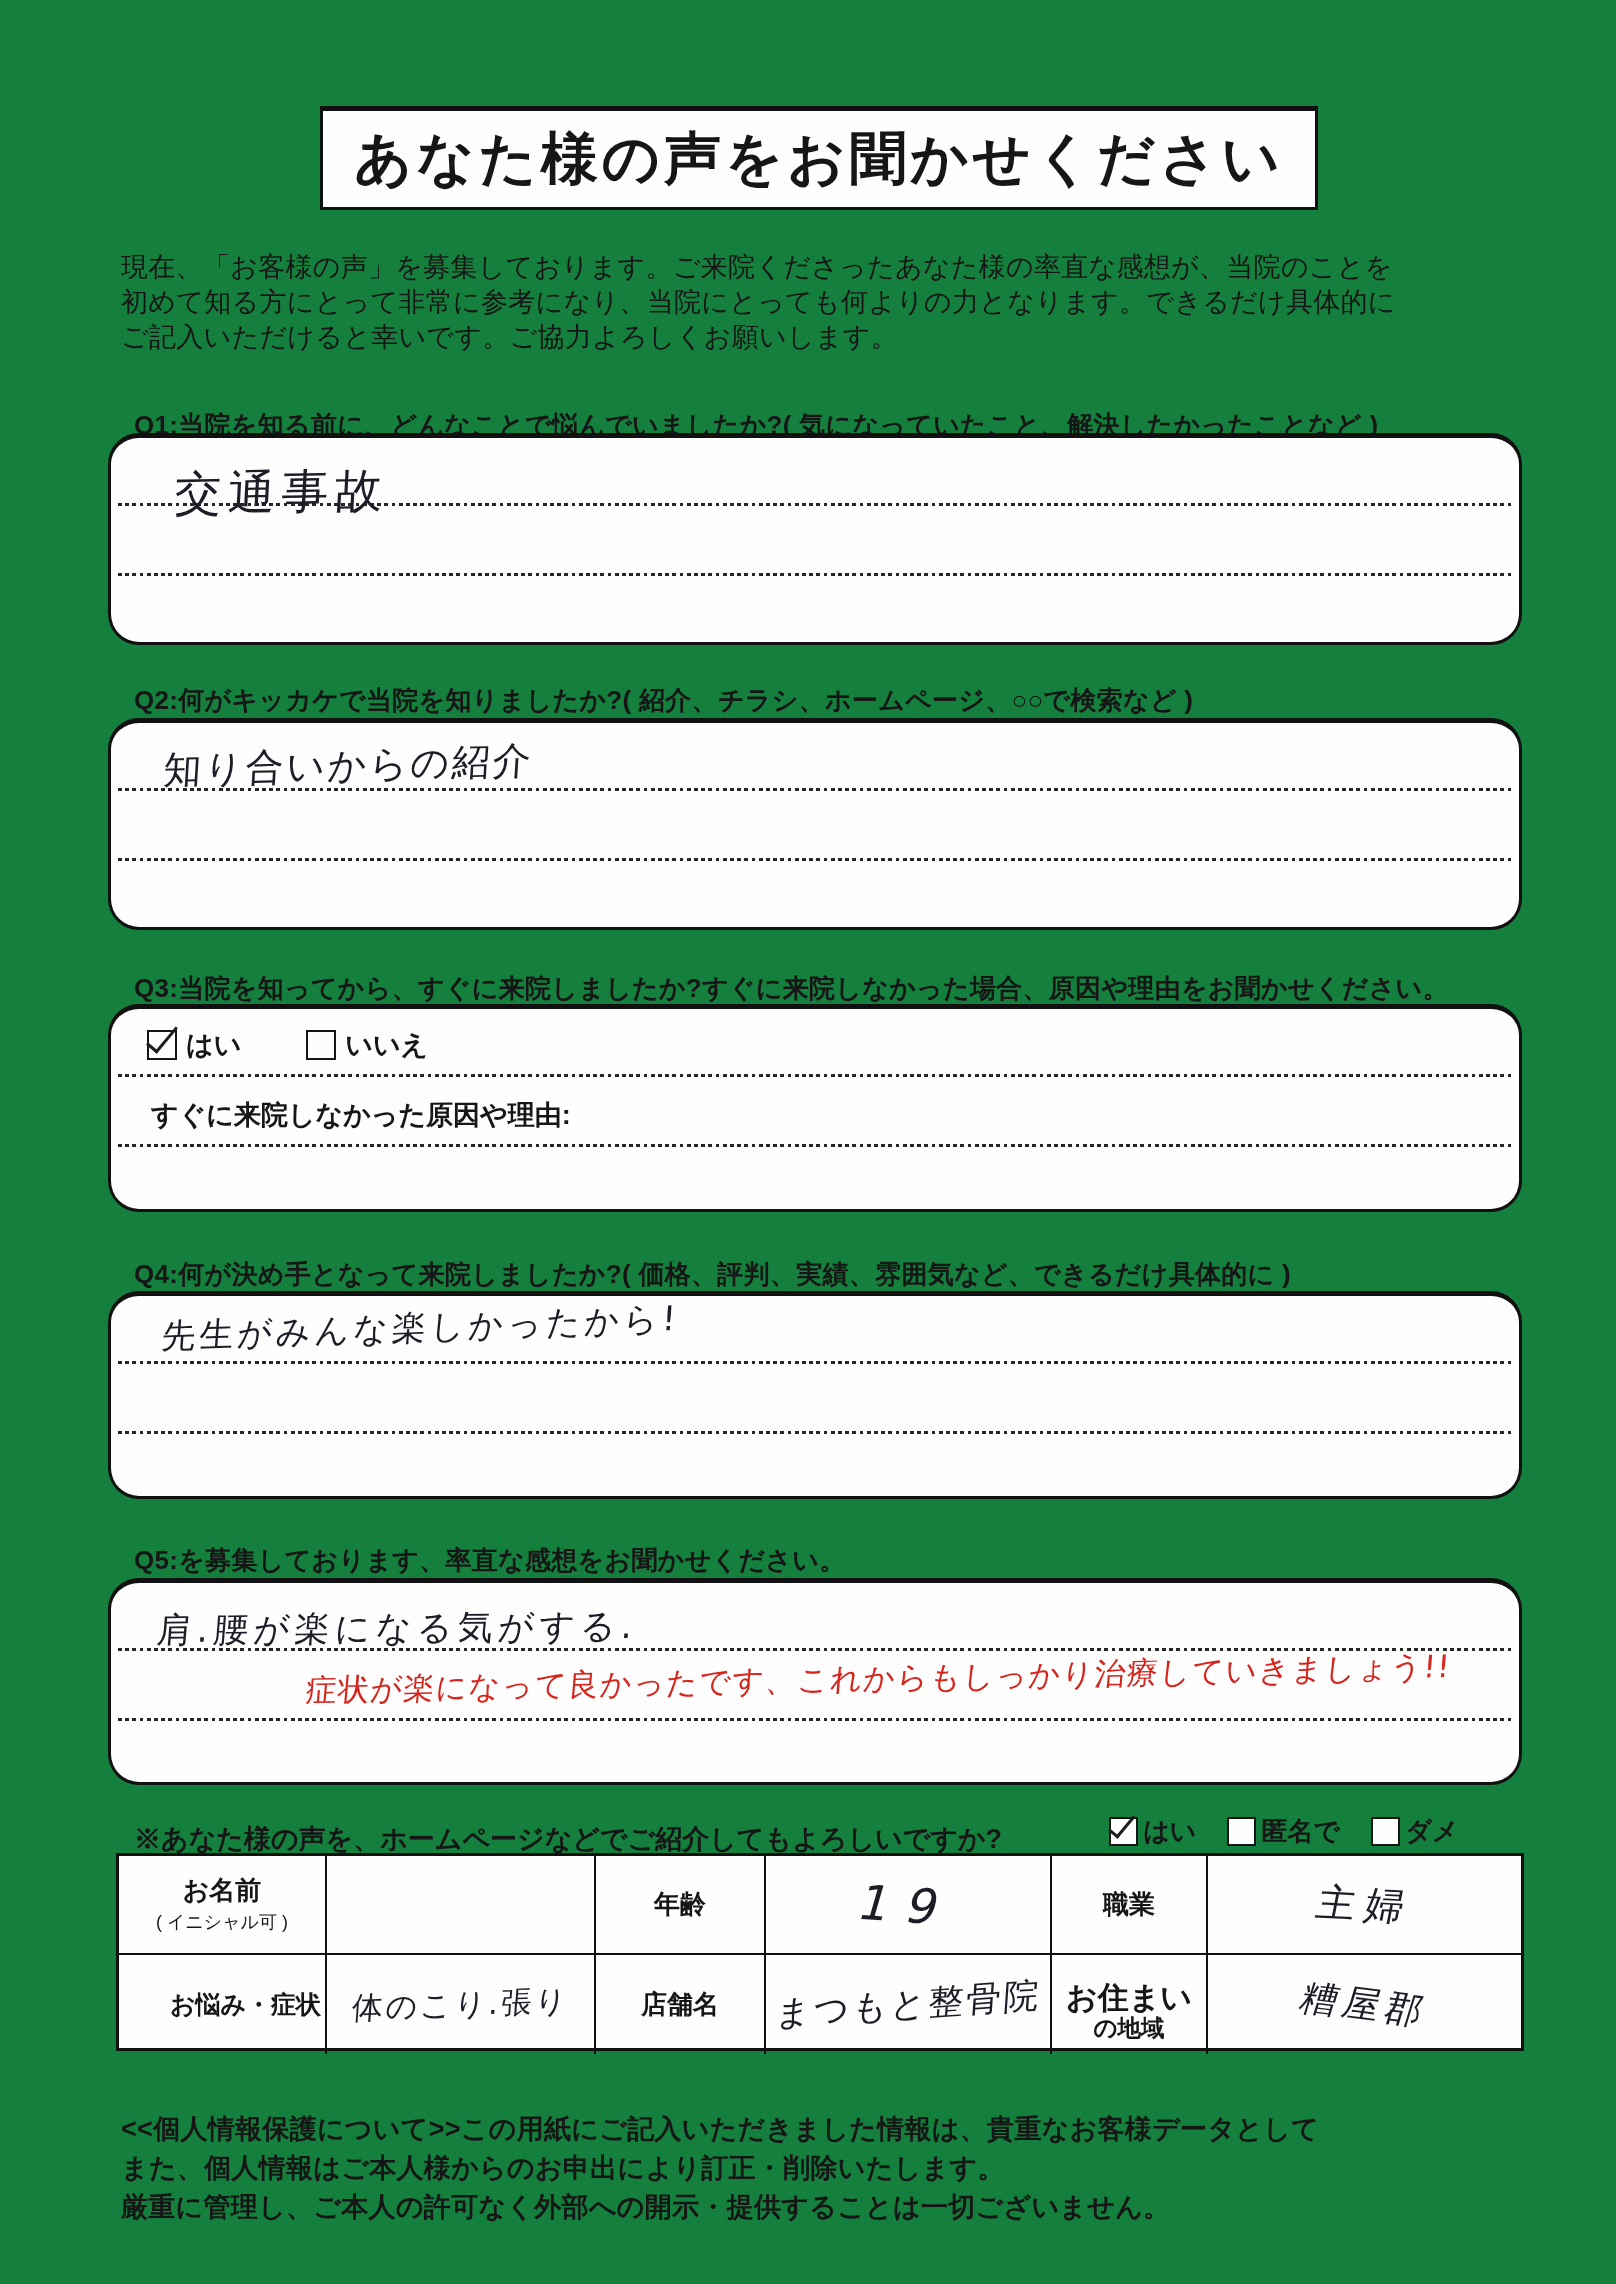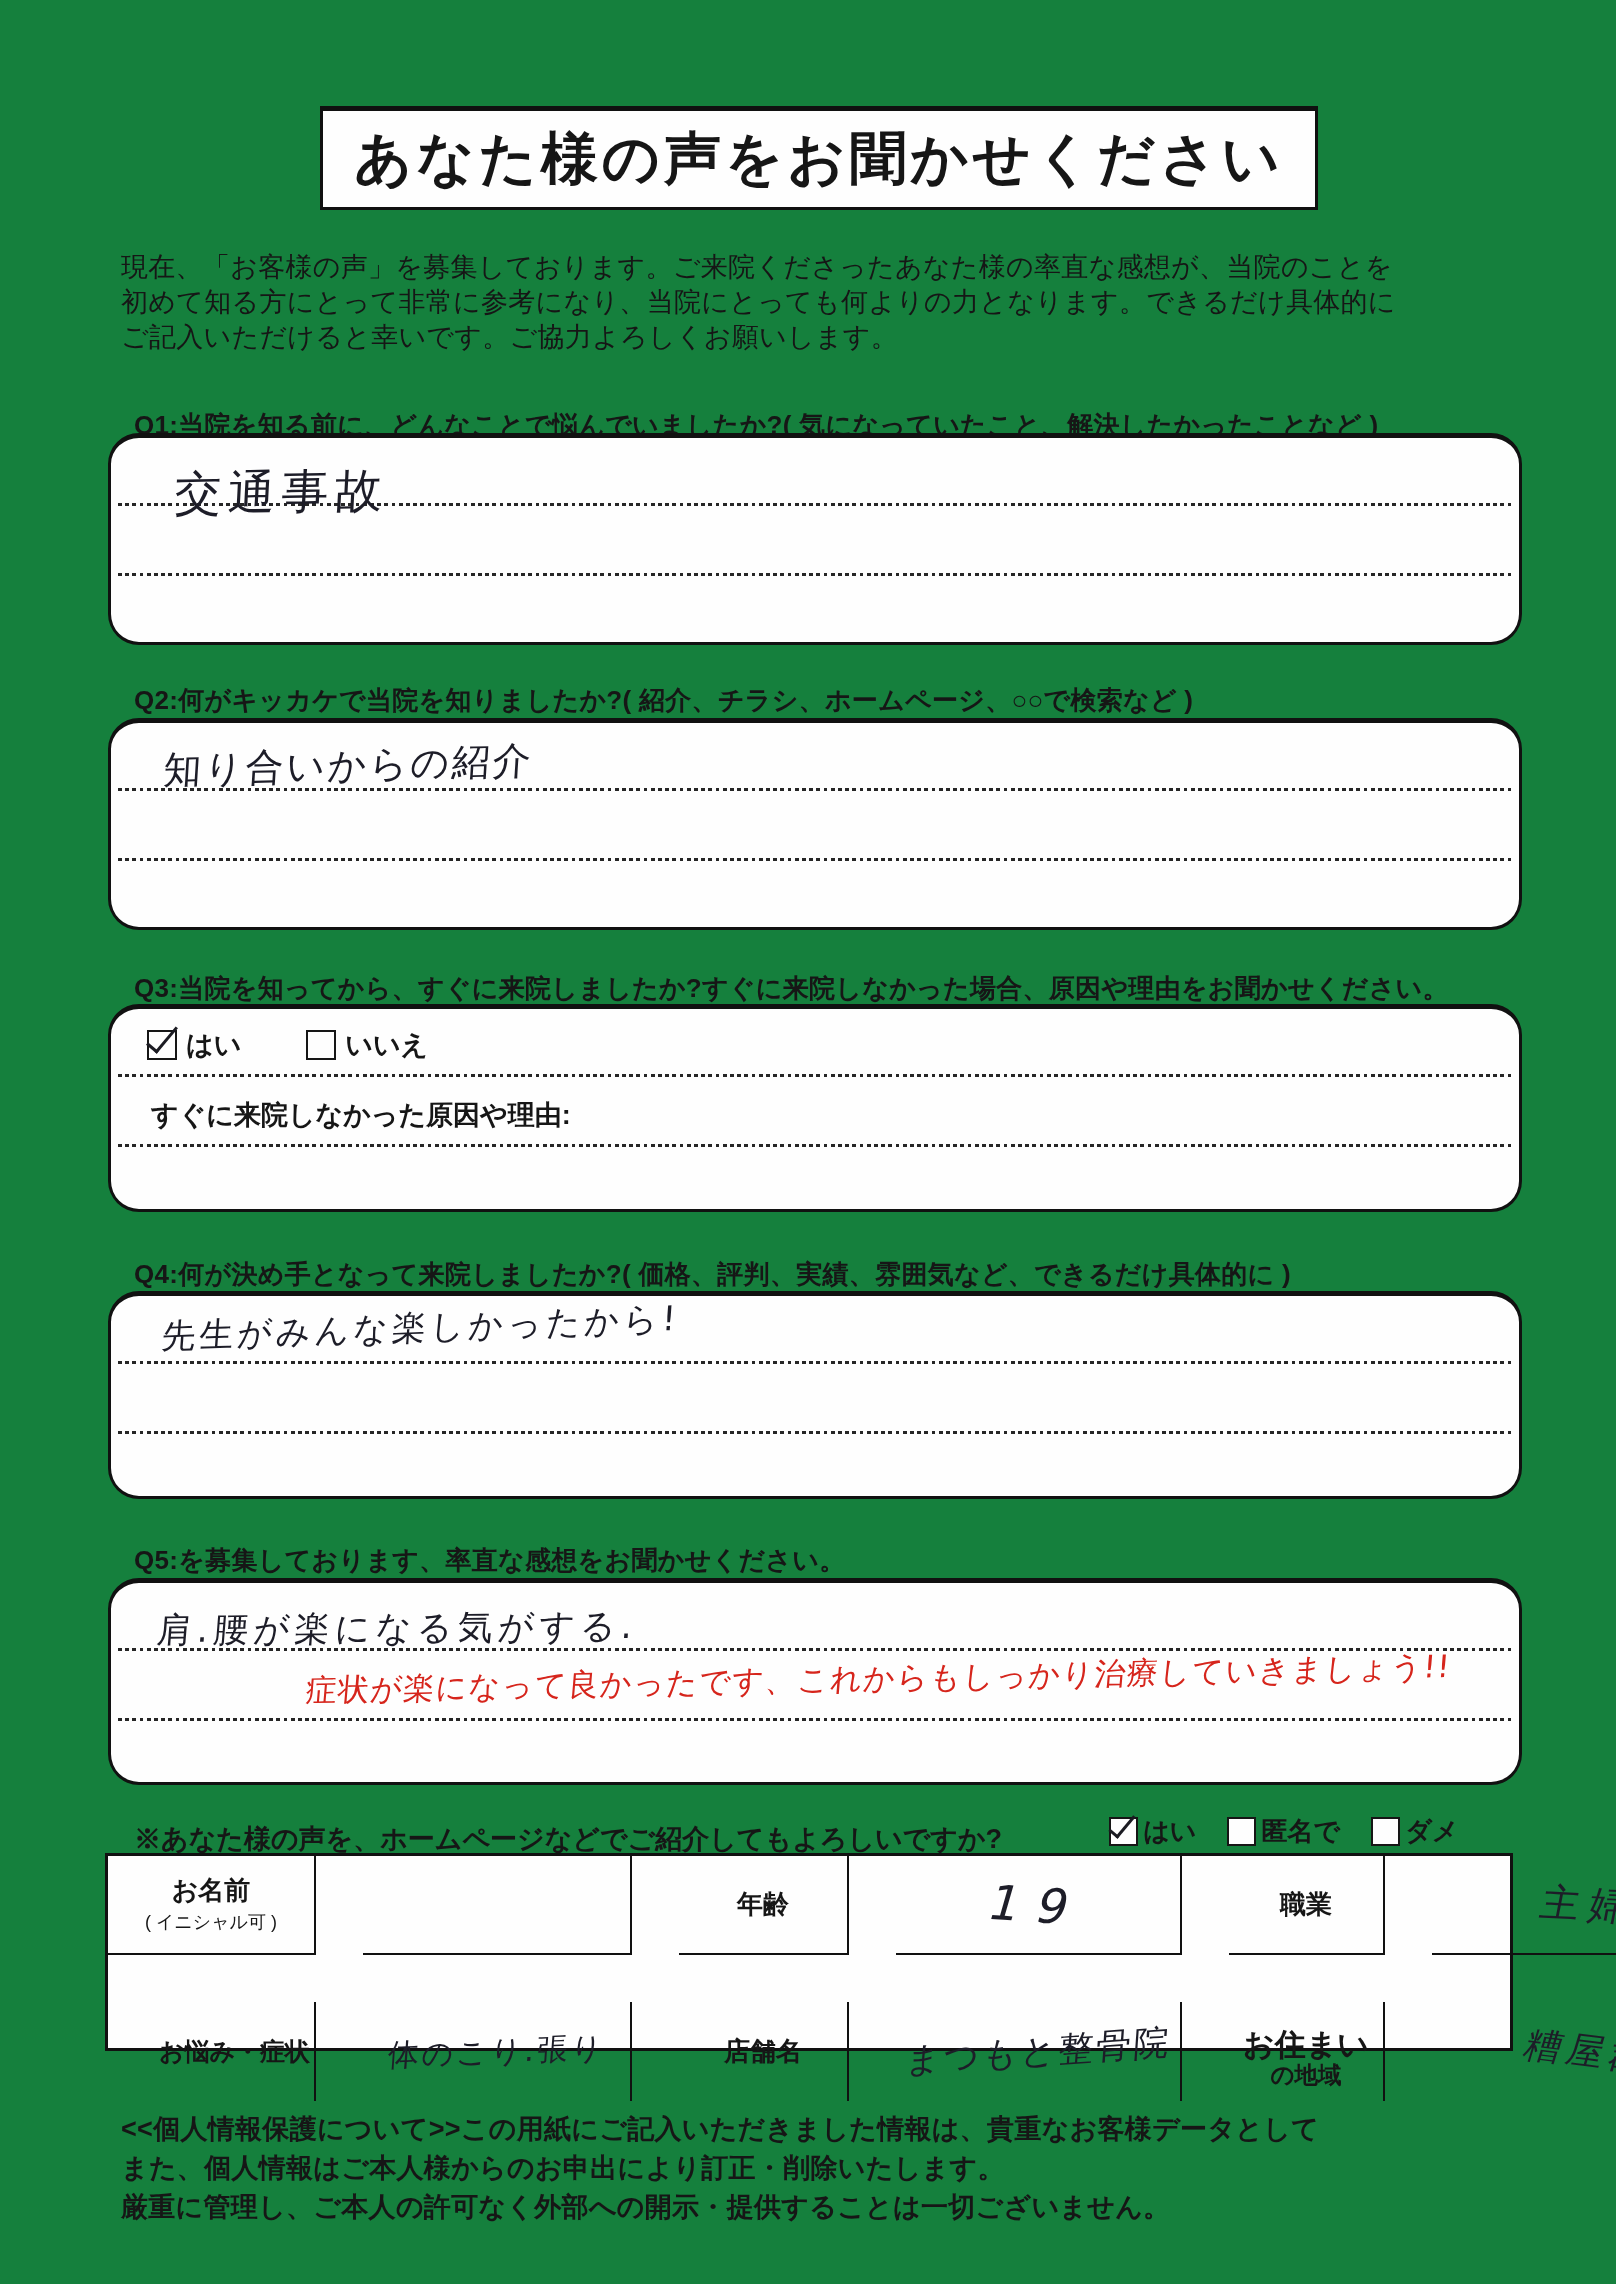--- a/index.html
+++ b/index.html
@@ -79,27 +79,26 @@
   .consent-label{
     position:absolute; left:134px; top:1821px;
     font-size:27px; font-weight:bold; white-space:nowrap;
   }
   .consent-opts{left:1109px; top:1814px;}
   .consent-opts .opt{margin-right:31px;}
   .consent-opts .cbox{width:25px; height:25px; border-width:2.6px;}
   .consent-opts .opt-label{font-size:26px; margin-left:5.2px;}
   
   .ptable{
-    position:absolute; left:105px; top:1853px; width:1408px; height:198px;
+    position:absolute; left:116px; top:1853px; width:1408px; height:198px;
     border:3.3px solid #111; background:#fefefe;
     display:grid;
     grid-template-columns:208px 269px 170px 286px 156px 313px;
     grid-template-rows:99px 99px;
     box-sizing:border-box;
-    gap:47px;
   }
   .pcell{
     border-right:2px solid #111; border-bottom:2px solid #111;
     display:flex; flex-direction:column; align-items:center; justify-content:center;
     overflow:visible;
   }
   .pcell:nth-child(6n){border-right:none;}
   .pcell:nth-child(n+7){border-bottom:none;}
   .pcell .plabel{font-size:26px; font-weight:bold; text-align:center; line-height:31px; white-space:nowrap;}
   .pcell .psub{font-size:18px; font-weight:normal; margin-top:3.9px; white-space:nowrap;}

